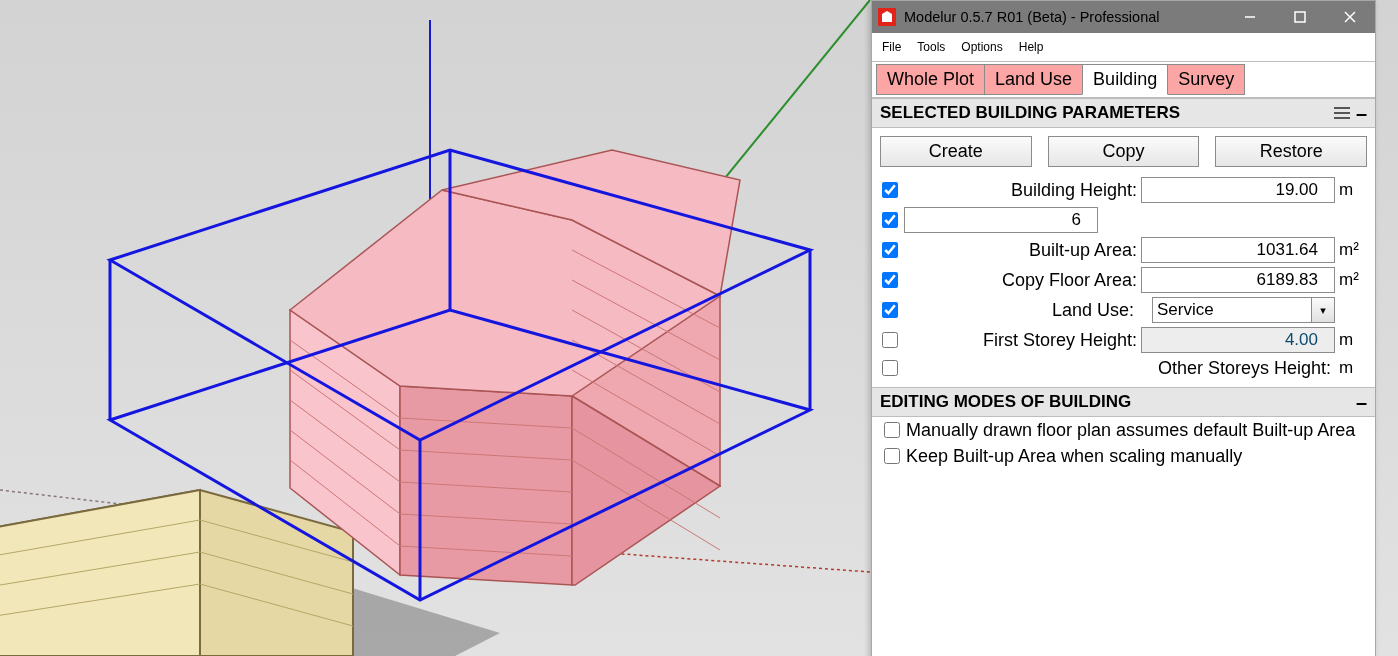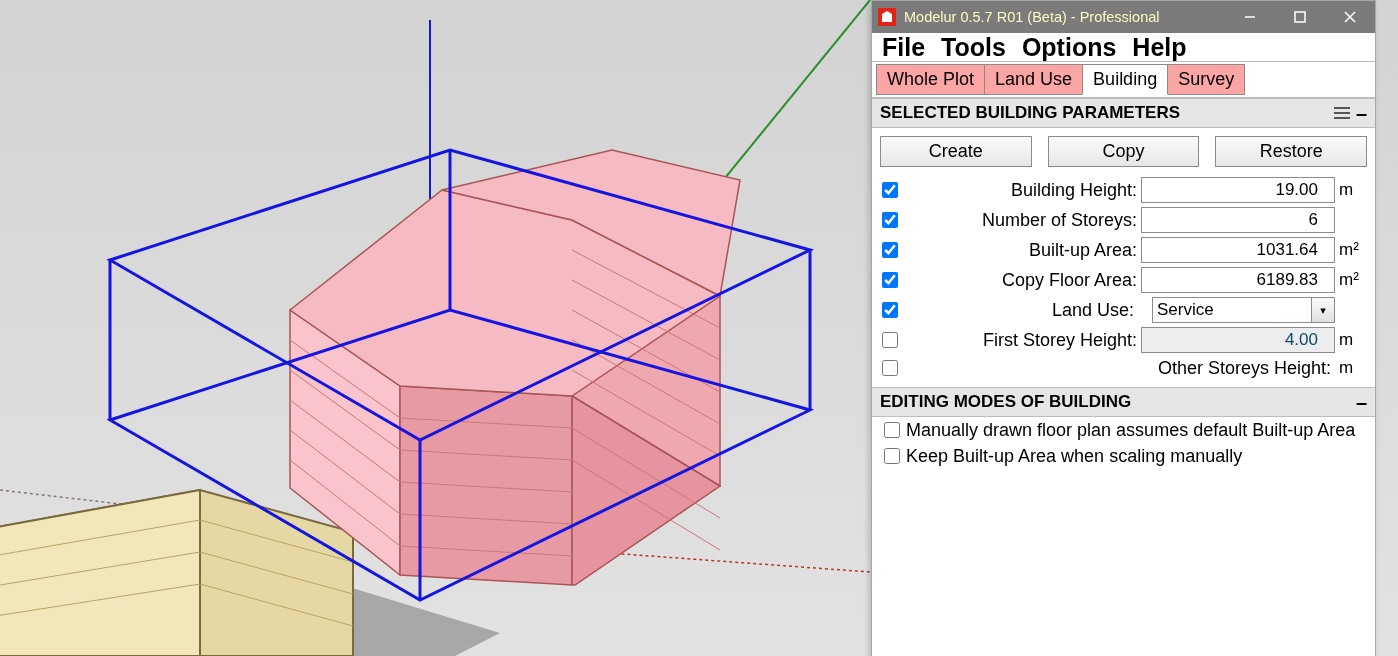--- a/index.html
+++ b/index.html
@@ -29,21 +29,21 @@
     height: 656px;
     background: #ffffff;
     border: 1px solid #a7a7a7;
     box-shadow: -2px 2px 6px rgba(0,0,0,.2);
   }
   .titlebar {
     height: 32px;
     background: #7b7b7b;
     display: flex;
     align-items: center;
-    color: #fef9c3;
+    color: #000000;
     font-size: 14.5px;
     padding-left: 6px;
     user-select: none;
   }
   .titlebar .app-icon {
     width: 18px; height: 18px;
     background: #e2231a;
     margin-right: 8px;
     display:flex;align-items:center;justify-content:center;
   }
@@ -58,22 +58,22 @@
   .menubar {
     height: 28px;
     padding: 0 6px;
     display: flex;
     align-items: center;
     gap: 8px;
     border-bottom: 1px solid #bdbdbd;
     background: #fff;
   }
   .menubar .menu-item {
-    font-size: 25px;
-    font-weight: bold;
+    font-size: 12px;
+    font-weight: normal;
     padding: 2px 4px;
     cursor: default;
   }
   .tabbar {
     display: flex;
     gap: 0;
     padding: 2px 4px;
     border-bottom: 1px solid #bdbdbd;
     background:#fff;
   }
@@ -296,21 +296,20 @@
 
   <div id="params">
       <div class="param-row">
         <input type="checkbox" checked="" style="">
         <span class="param-label">Building Height:</span>
         <input class="param-input" value="19.00" style="">
         <span class="unit">m</span>
       </div>
       <div class="param-row">
         <input type="checkbox" checked="" style="">
-        <span class="param-label">Number of Storeys:</span>
         <input class="param-input" value="6" style="">
         <span class="unit"></span>
       </div>
       <div class="param-row">
         <input type="checkbox" checked="" style="">
         <span class="param-label">Built-up Area:</span>
         <input class="param-input" value="1031.64" style="">
         <span class="unit">m²</span>
       </div>
       <div class="param-row">

